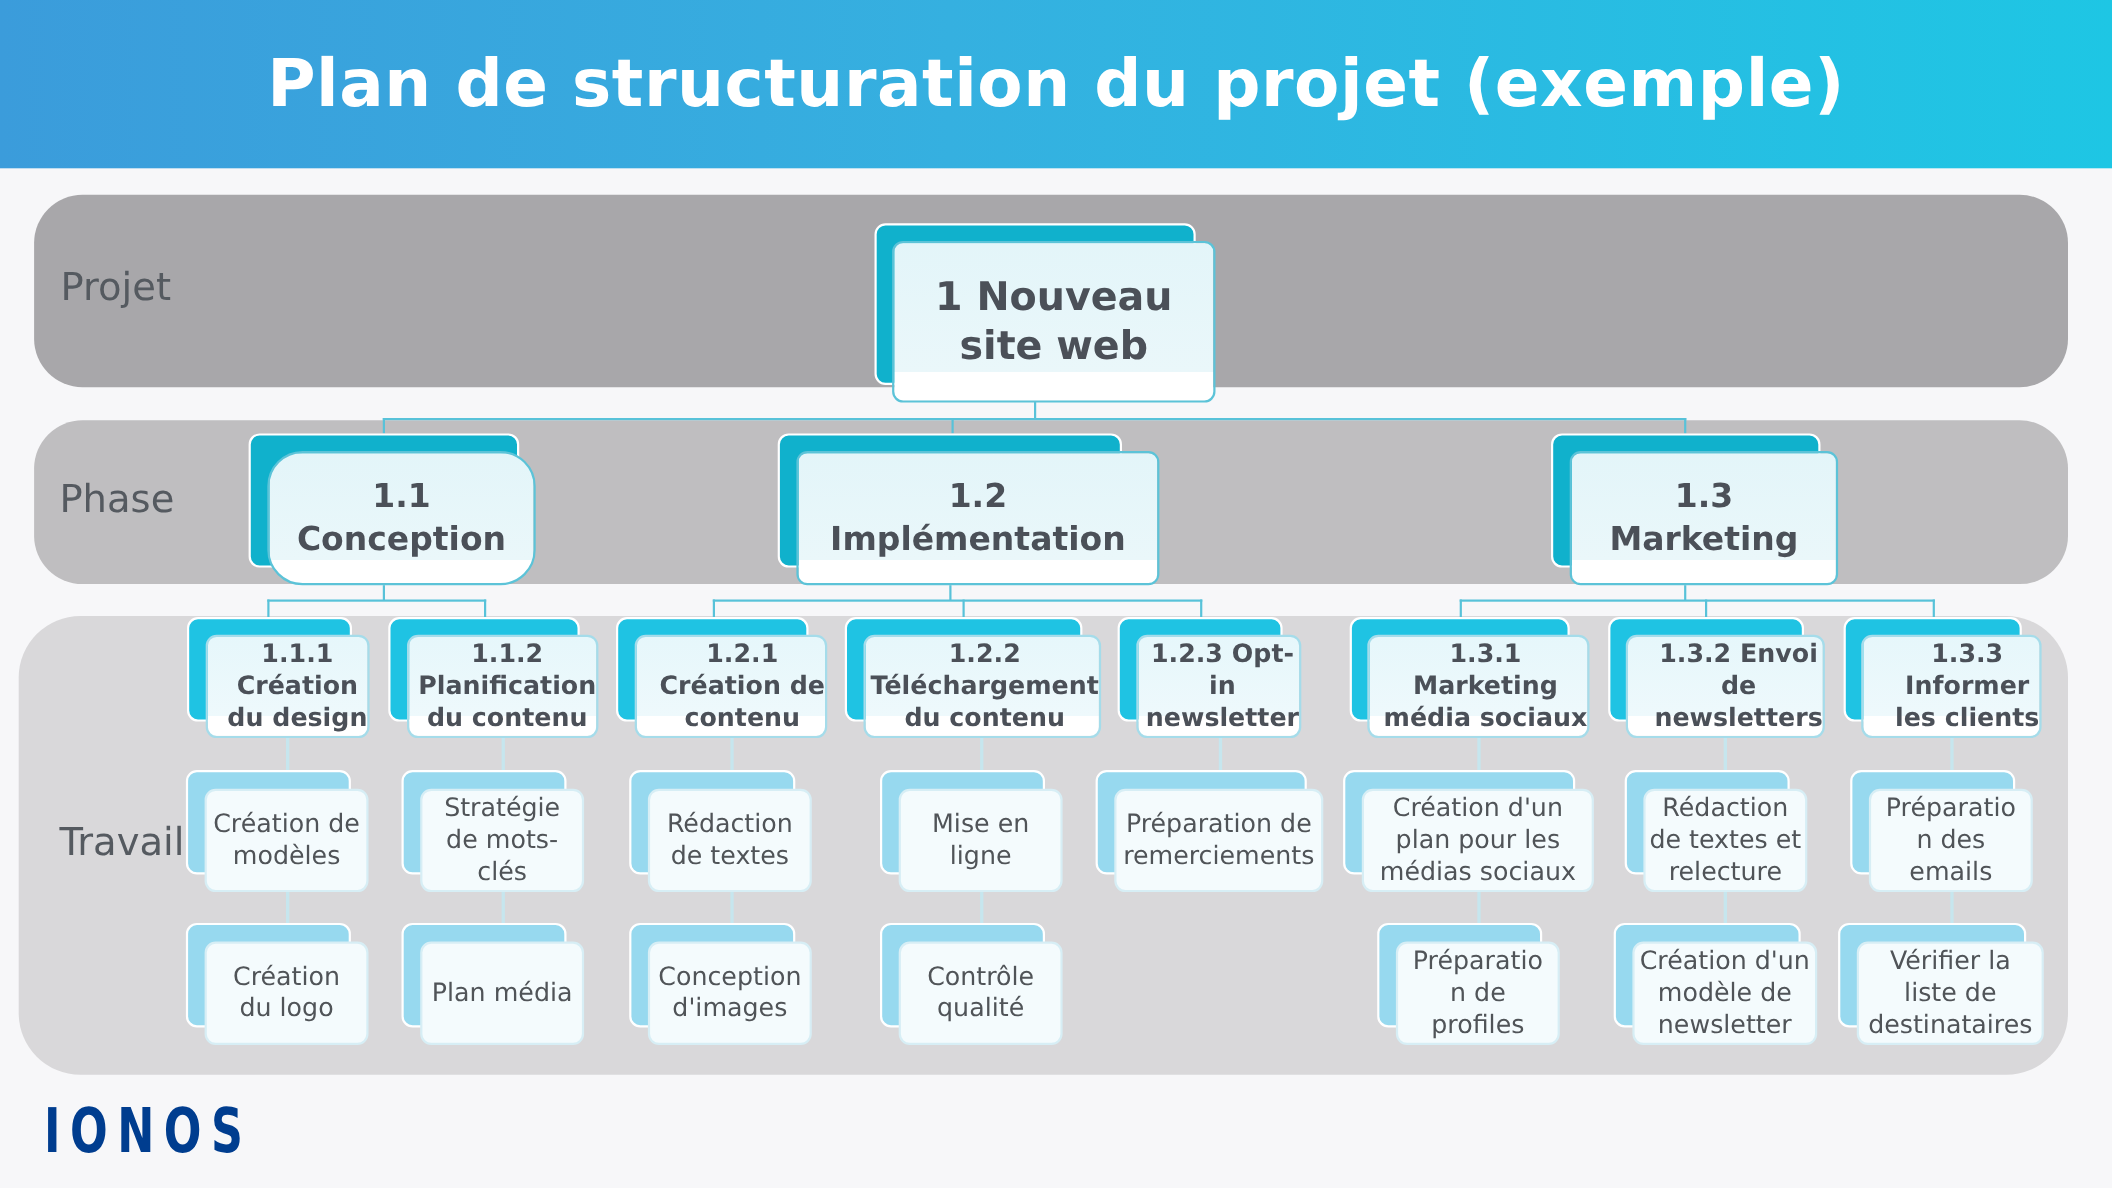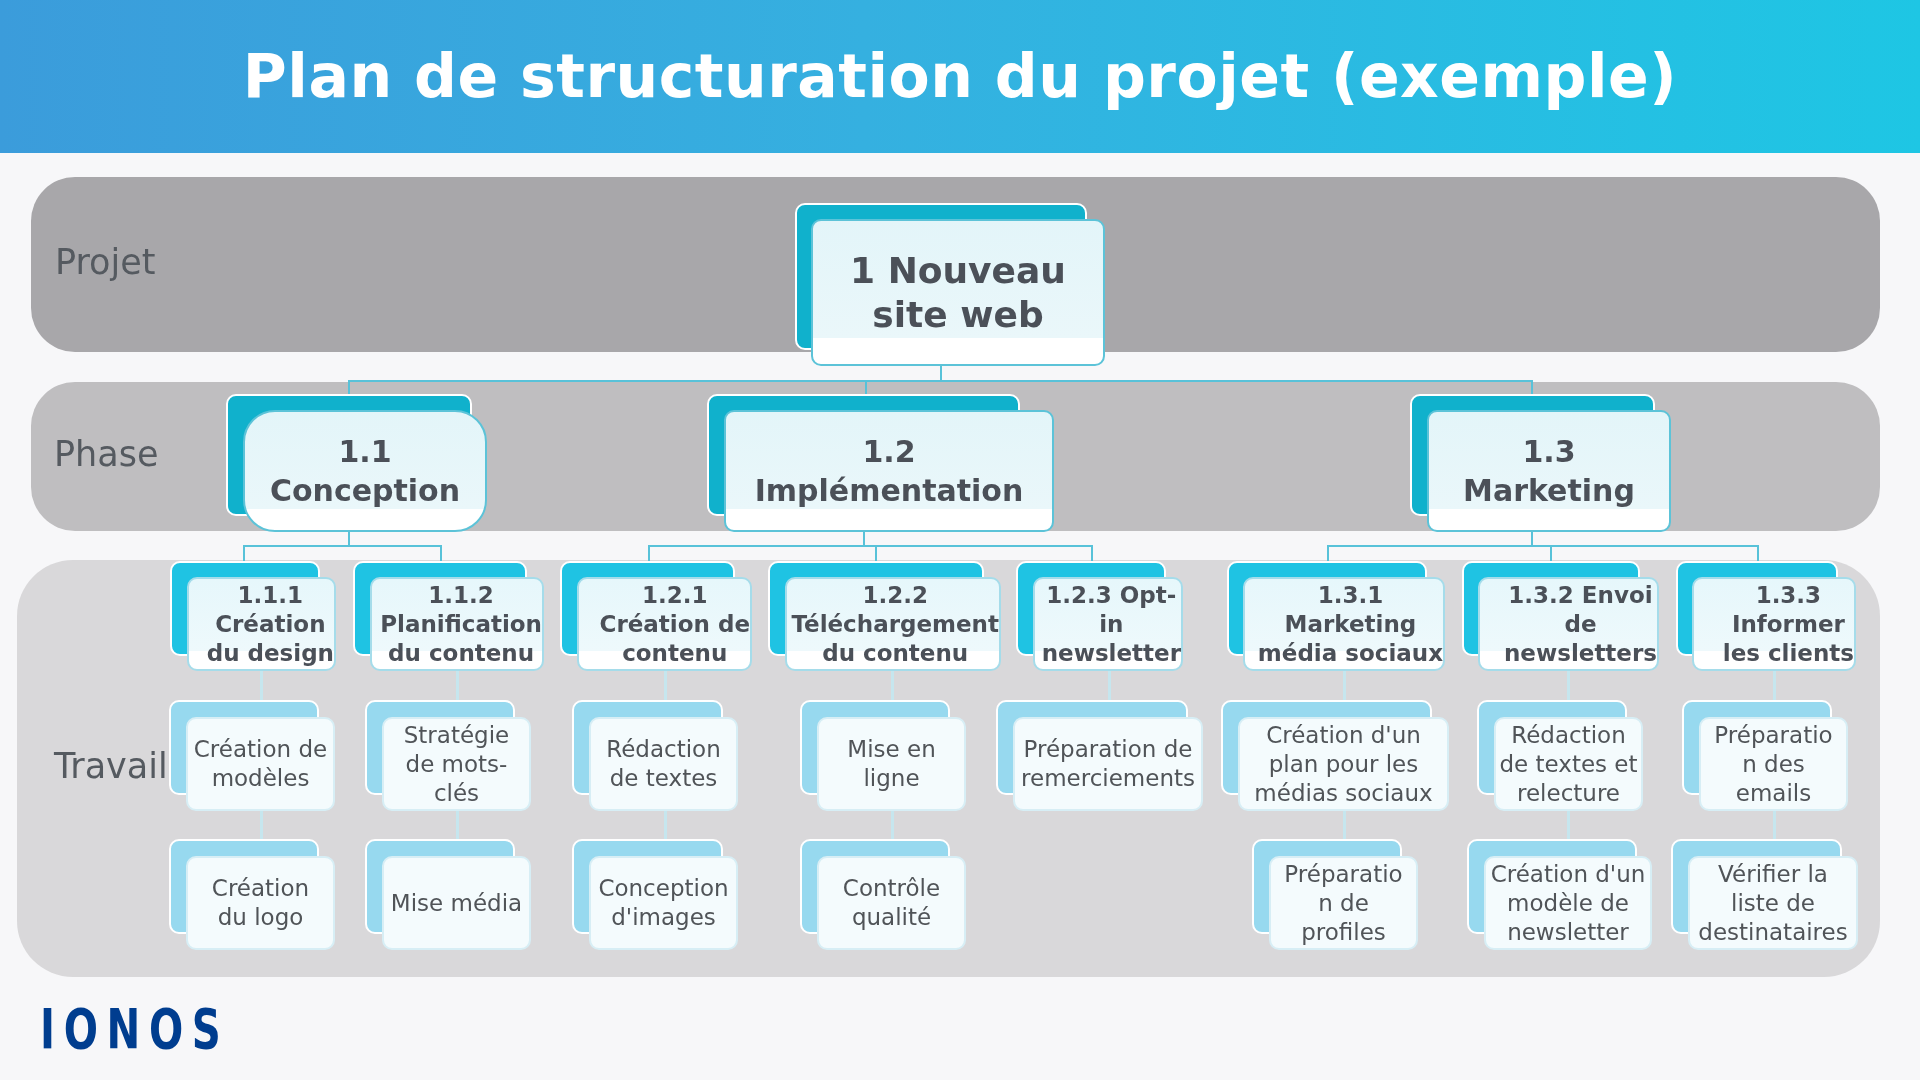--- a/index.html
+++ b/index.html
@@ -272,21 +272,21 @@
       <div>
         <div>Création</div>
         <div>du logo</div>
       </div>
     </div>
 </div>
 <div class="card lvl4" style="left:365px; top:839px; width:166px; height:111px;">
   <div class="back" style="width:150px; height:95px;"></div>
   <div class="front" style="left:17px; top:17px; width:149px; height:94px;">
       <div>
-        <div>Mise média</div>
+        <div>Plan média</div>
       </div>
     </div>
 </div>
 <div class="card lvl4" style="left:572px; top:839px; width:166px; height:111px;">
   <div class="back" style="width:151px; height:95px;"></div>
   <div class="front" style="left:17px; top:17px; width:149px; height:94px;">
       <div>
         <div>Conception</div>
         <div>d'images</div>
       </div>

